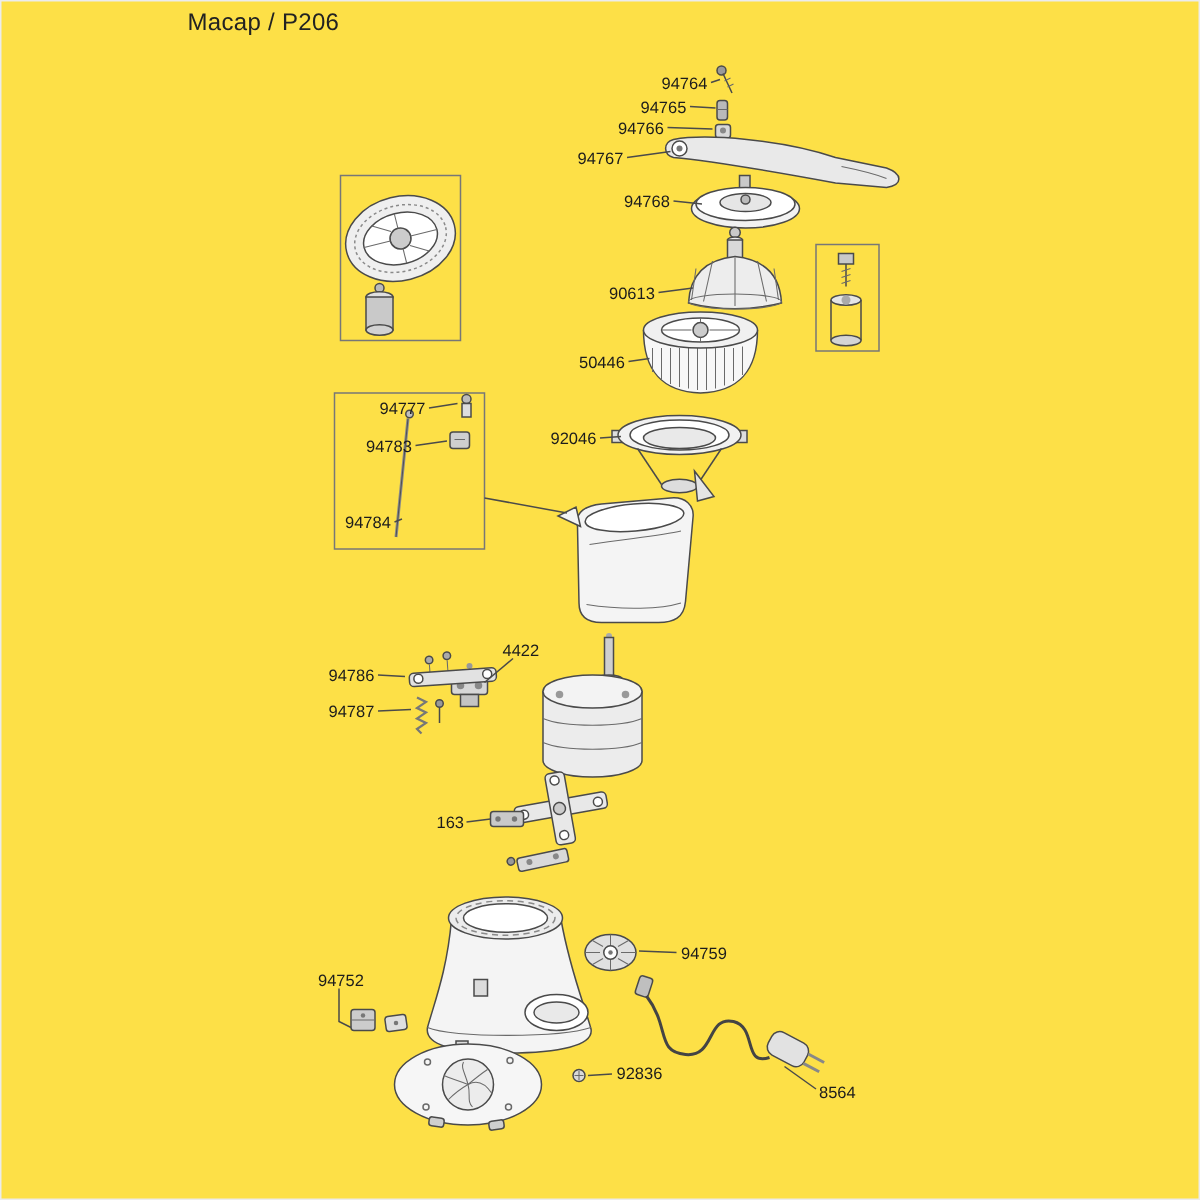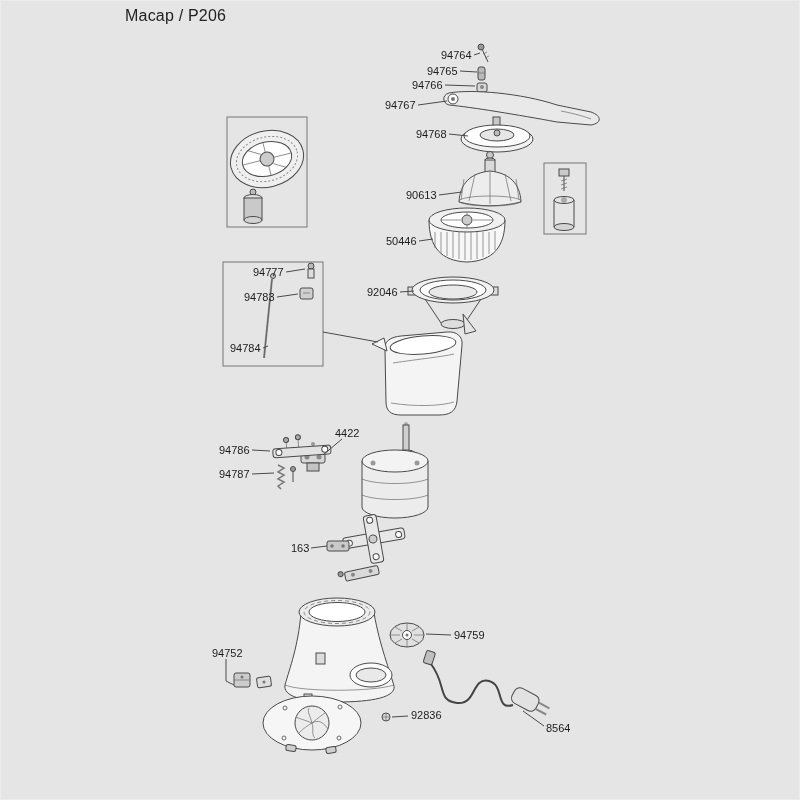--- a/index.html
+++ b/index.html
@@ -1,19 +1,19 @@
 <!DOCTYPE html>
 <html><head>
 <meta charset="utf-8">
 <style>
   html,body{margin:0;padding:0;background:#fff;}
   .page{
     position:relative;
     width:800px;height:800px;
-    background:#e5e5e5;
+    background:#fde047;
     font-family:"Liberation Sans",sans-serif;
     overflow:hidden;
     border:1px solid #ececec;
     box-sizing:border-box;
   }
   .title{
     position:absolute;left:124px;top:6px;
     font-size:16px;color:#222;letter-spacing:.2px;
   }
   svg{position:absolute;left:0;top:0;}

